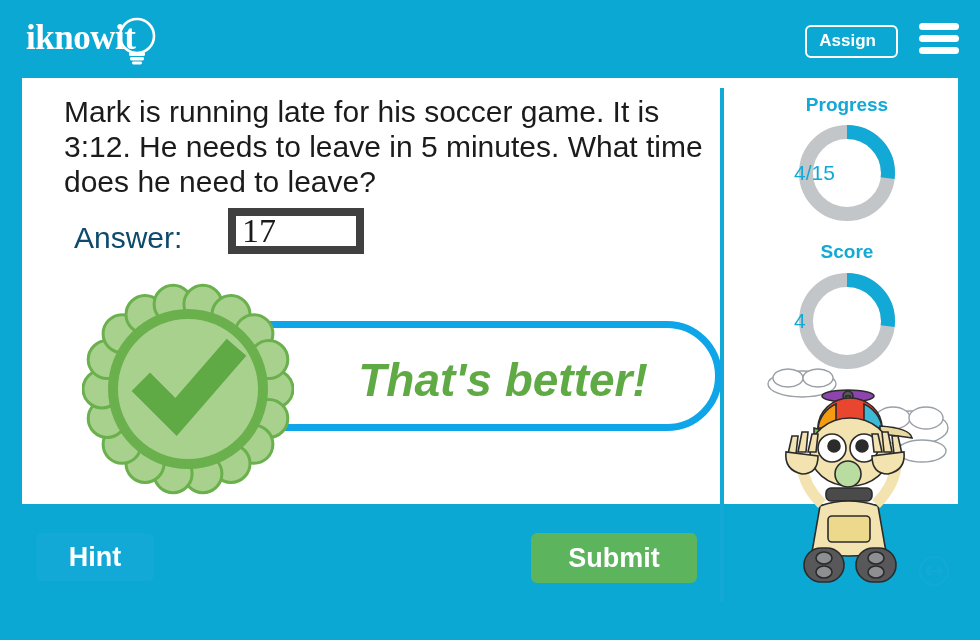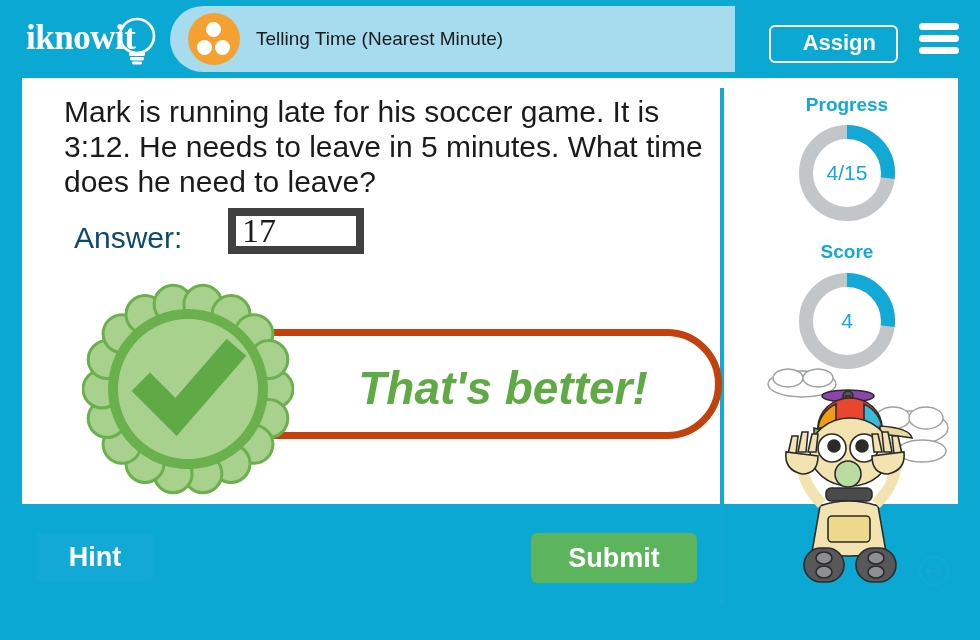--- a/index.html
+++ b/index.html
@@ -80,25 +80,25 @@
     height: 66px;
     line-height: 66px;
     font-size: 19px;
     color: #1b1b1b;
     white-space: nowrap;
   }
 
   #assign-btn {
     position: absolute;
     right: 82px; top: 25px;
-    padding: 5px 20px 7px 32px;
+    padding: 5px 20px 7px 12px;
     border: 2px solid #ffffff;
     border-radius: 6px;
     color: #ffffff;
-    font-size: 22px;
+    font-size: 17px;
     font-weight: bold;
     background: transparent;
     cursor: pointer;
     line-height: 1;
   }
 
   #menu-btn {
     position: absolute;
     right: 18px; top: 22px;
     width: 46px; height: 34px;
@@ -168,24 +168,24 @@
 
   
   #feedback {
     position: absolute;
     left: 60px; top: 205px;
     width: 640px; height: 212px;
     pointer-events: none;
   }
   #feedback-banner {
     position: absolute;
-    left: 110px; top: 46px;
+    left: 110px; top: 38px;
     width: 530px; height: 110px;
     background: #ffffff;
-    border: 7px solid #c2410c;
+    border: 7px solid #0ea5e9;
     border-radius: 55px;
     box-sizing: border-box;
   }
   #feedback-text {
     position: absolute;
     left: 0; top: 0;
     width: 530px; height: 110px;
     line-height: 104px;
     text-align: center;
     padding-left: 78px;
@@ -219,21 +219,20 @@
   .ring-wrap {
     position: absolute;
     left: 62px;
     width: 106px; height: 106px;
   }
   .ring-value {
     position: absolute;
     left: 0; top: 0;
     width: 106px; height: 106px;
     line-height: 106px;
-    text-align: center;
     font-size: 21px;
     color: #12a9d6;
   }
   #progress-label { top: 16px; }
   #progress-ring  { top: 42px; }
   #score-label    { top: 163px; }
   #score-ring     { top: 190px; }
 
   #robot {
     position: absolute;
@@ -285,28 +284,20 @@
     <div id="logo">
       <div id="logo-text">iknowit</div>
       <svg id="logo-bulb" viewBox="0 0 46 50">
         <circle cx="23" cy="20" r="17" fill="none" stroke="#ffffff" stroke-width="2.6"></circle>
         <rect x="15" y="36" width="16" height="4" rx="1.6" fill="#ffffff"></rect>
         <rect x="16" y="41" width="14" height="3.4" rx="1.4" fill="#ffffff"></rect>
         <rect x="18" y="45.5" width="10" height="3" rx="1.4" fill="#ffffff"></rect>
       </svg>
     </div>
 
-    <div id="title-pill">
-      <div id="title-dots">
-        <span class="dot d1"></span>
-        <span class="dot d2"></span>
-        <span class="dot d3"></span>
-      </div>
-      <div id="title-text">Telling Time (Nearest Minute)</div>
-    </div>
 
     <button id="assign-btn">Assign</button>
 
     <div id="menu-btn">
       <span></span>
         <span></span>
         <span></span>
     </div>
   </div>
 

